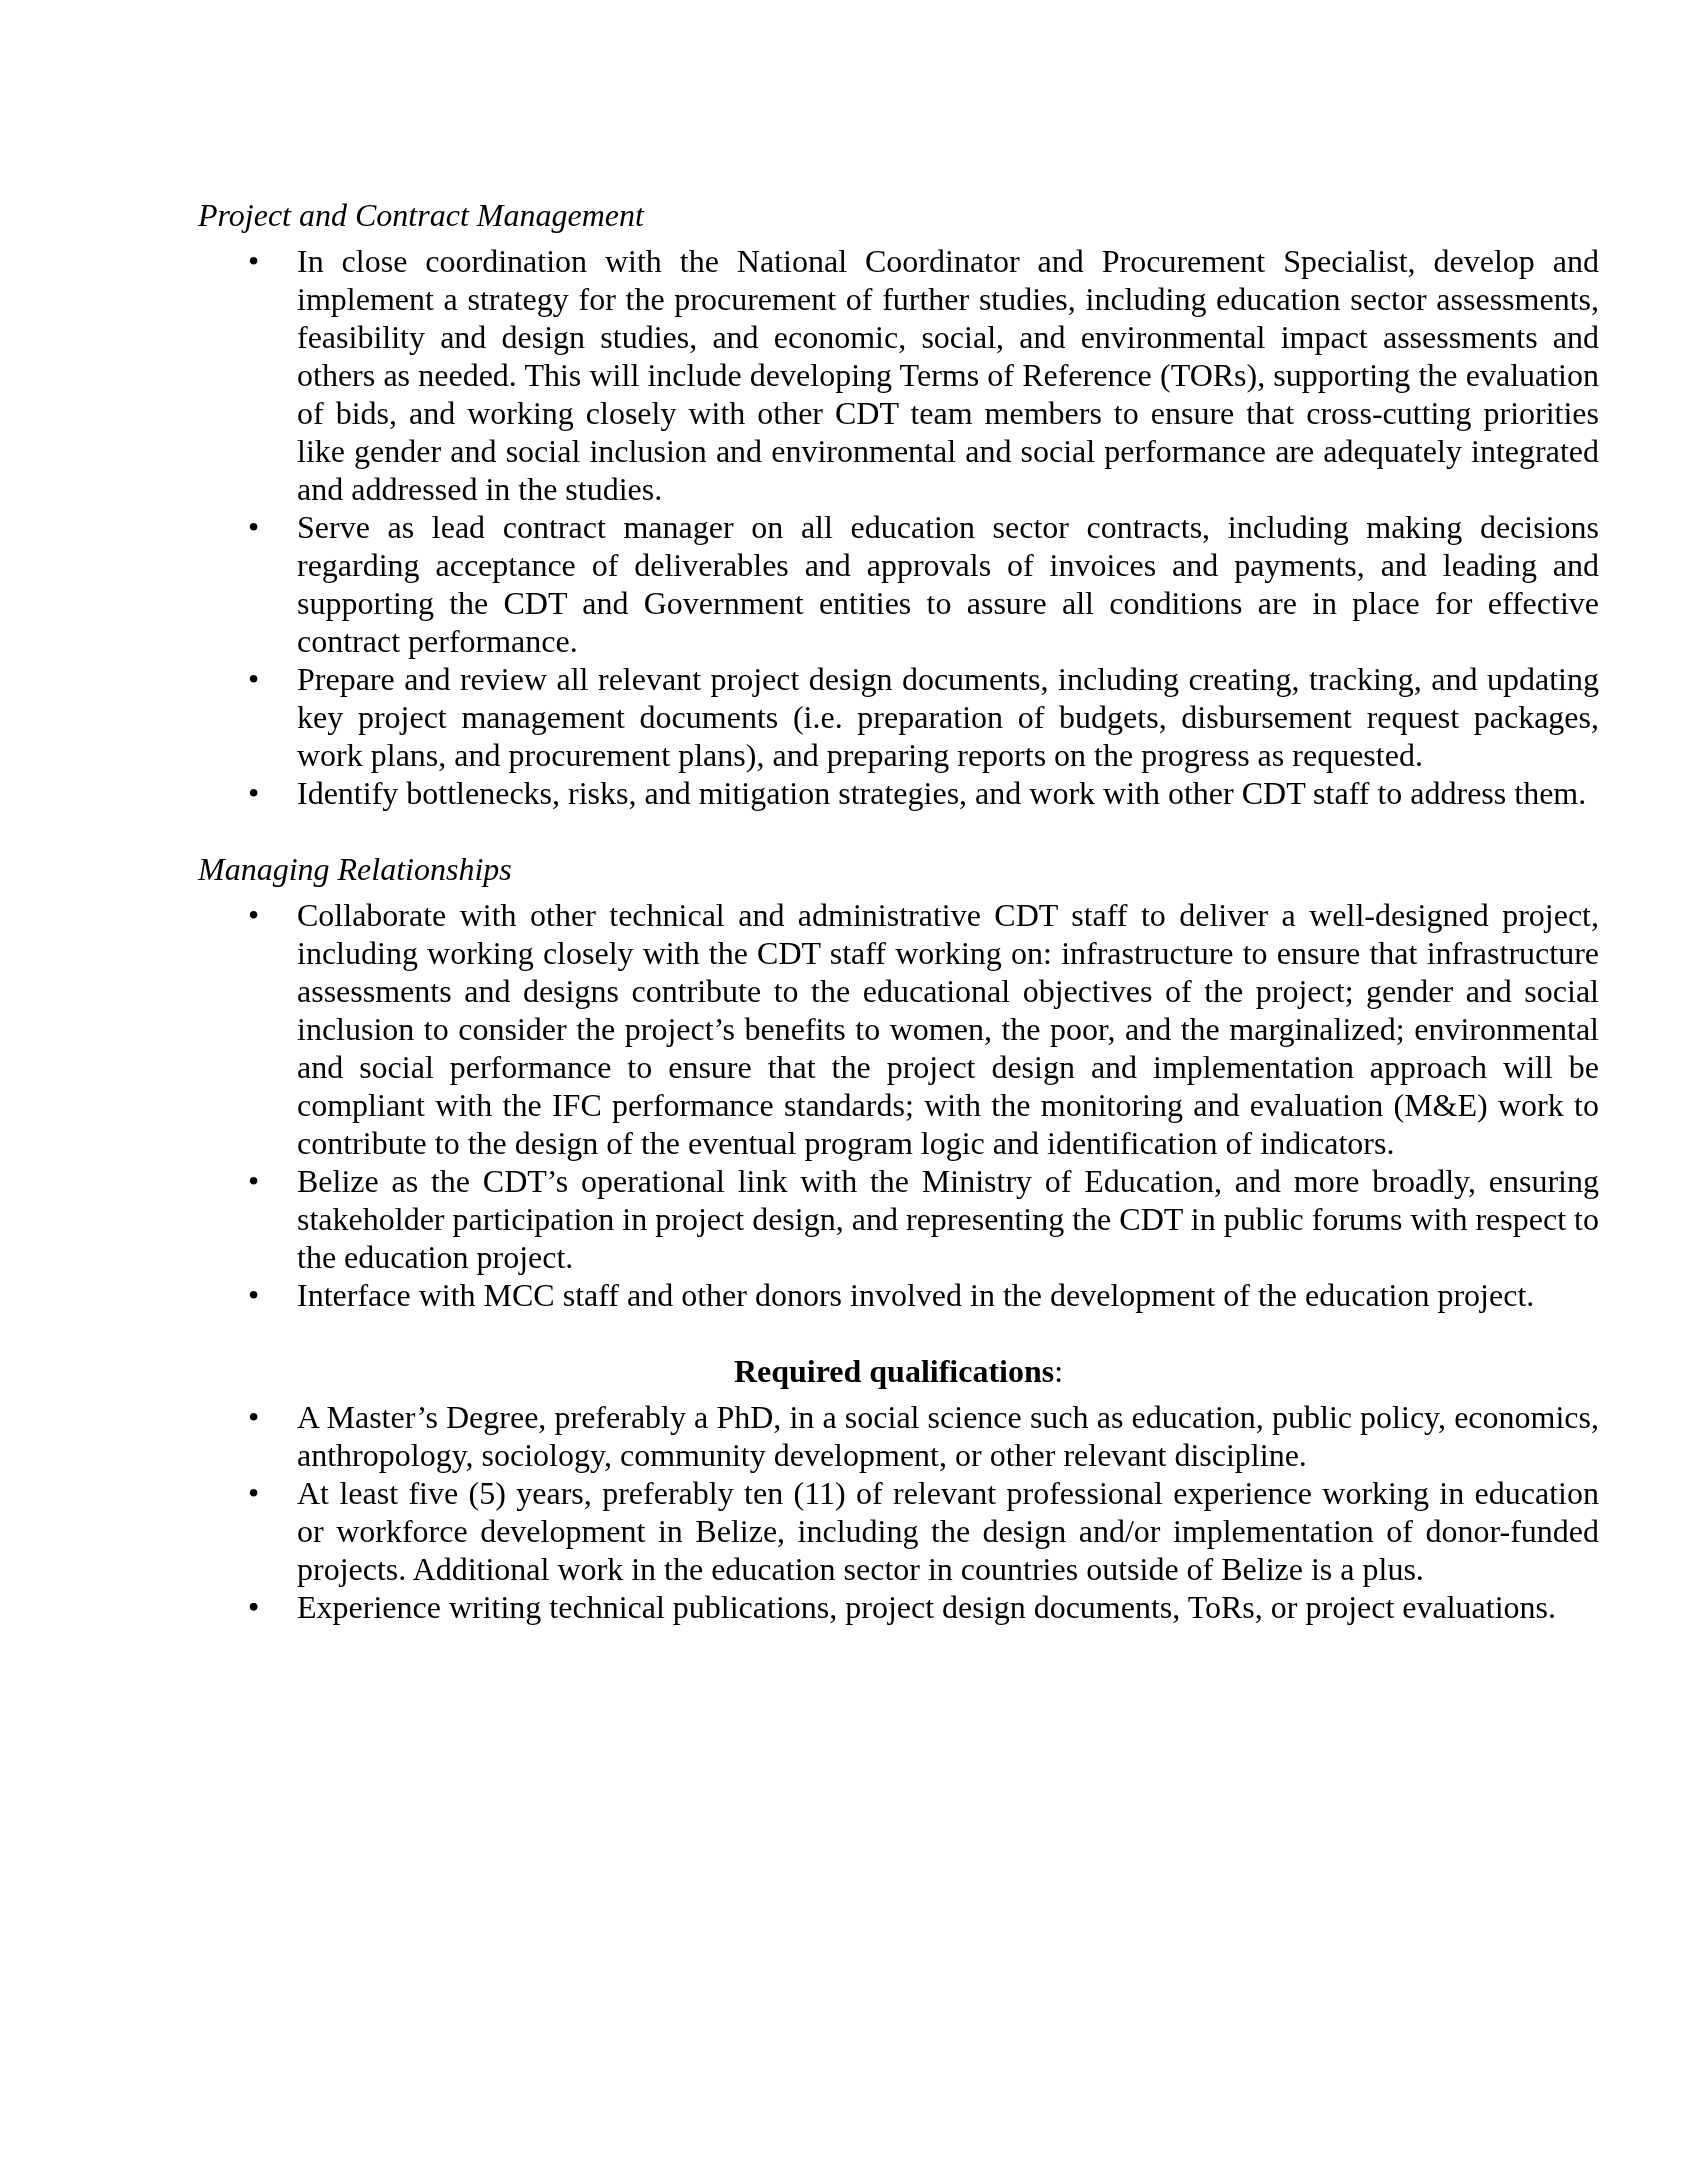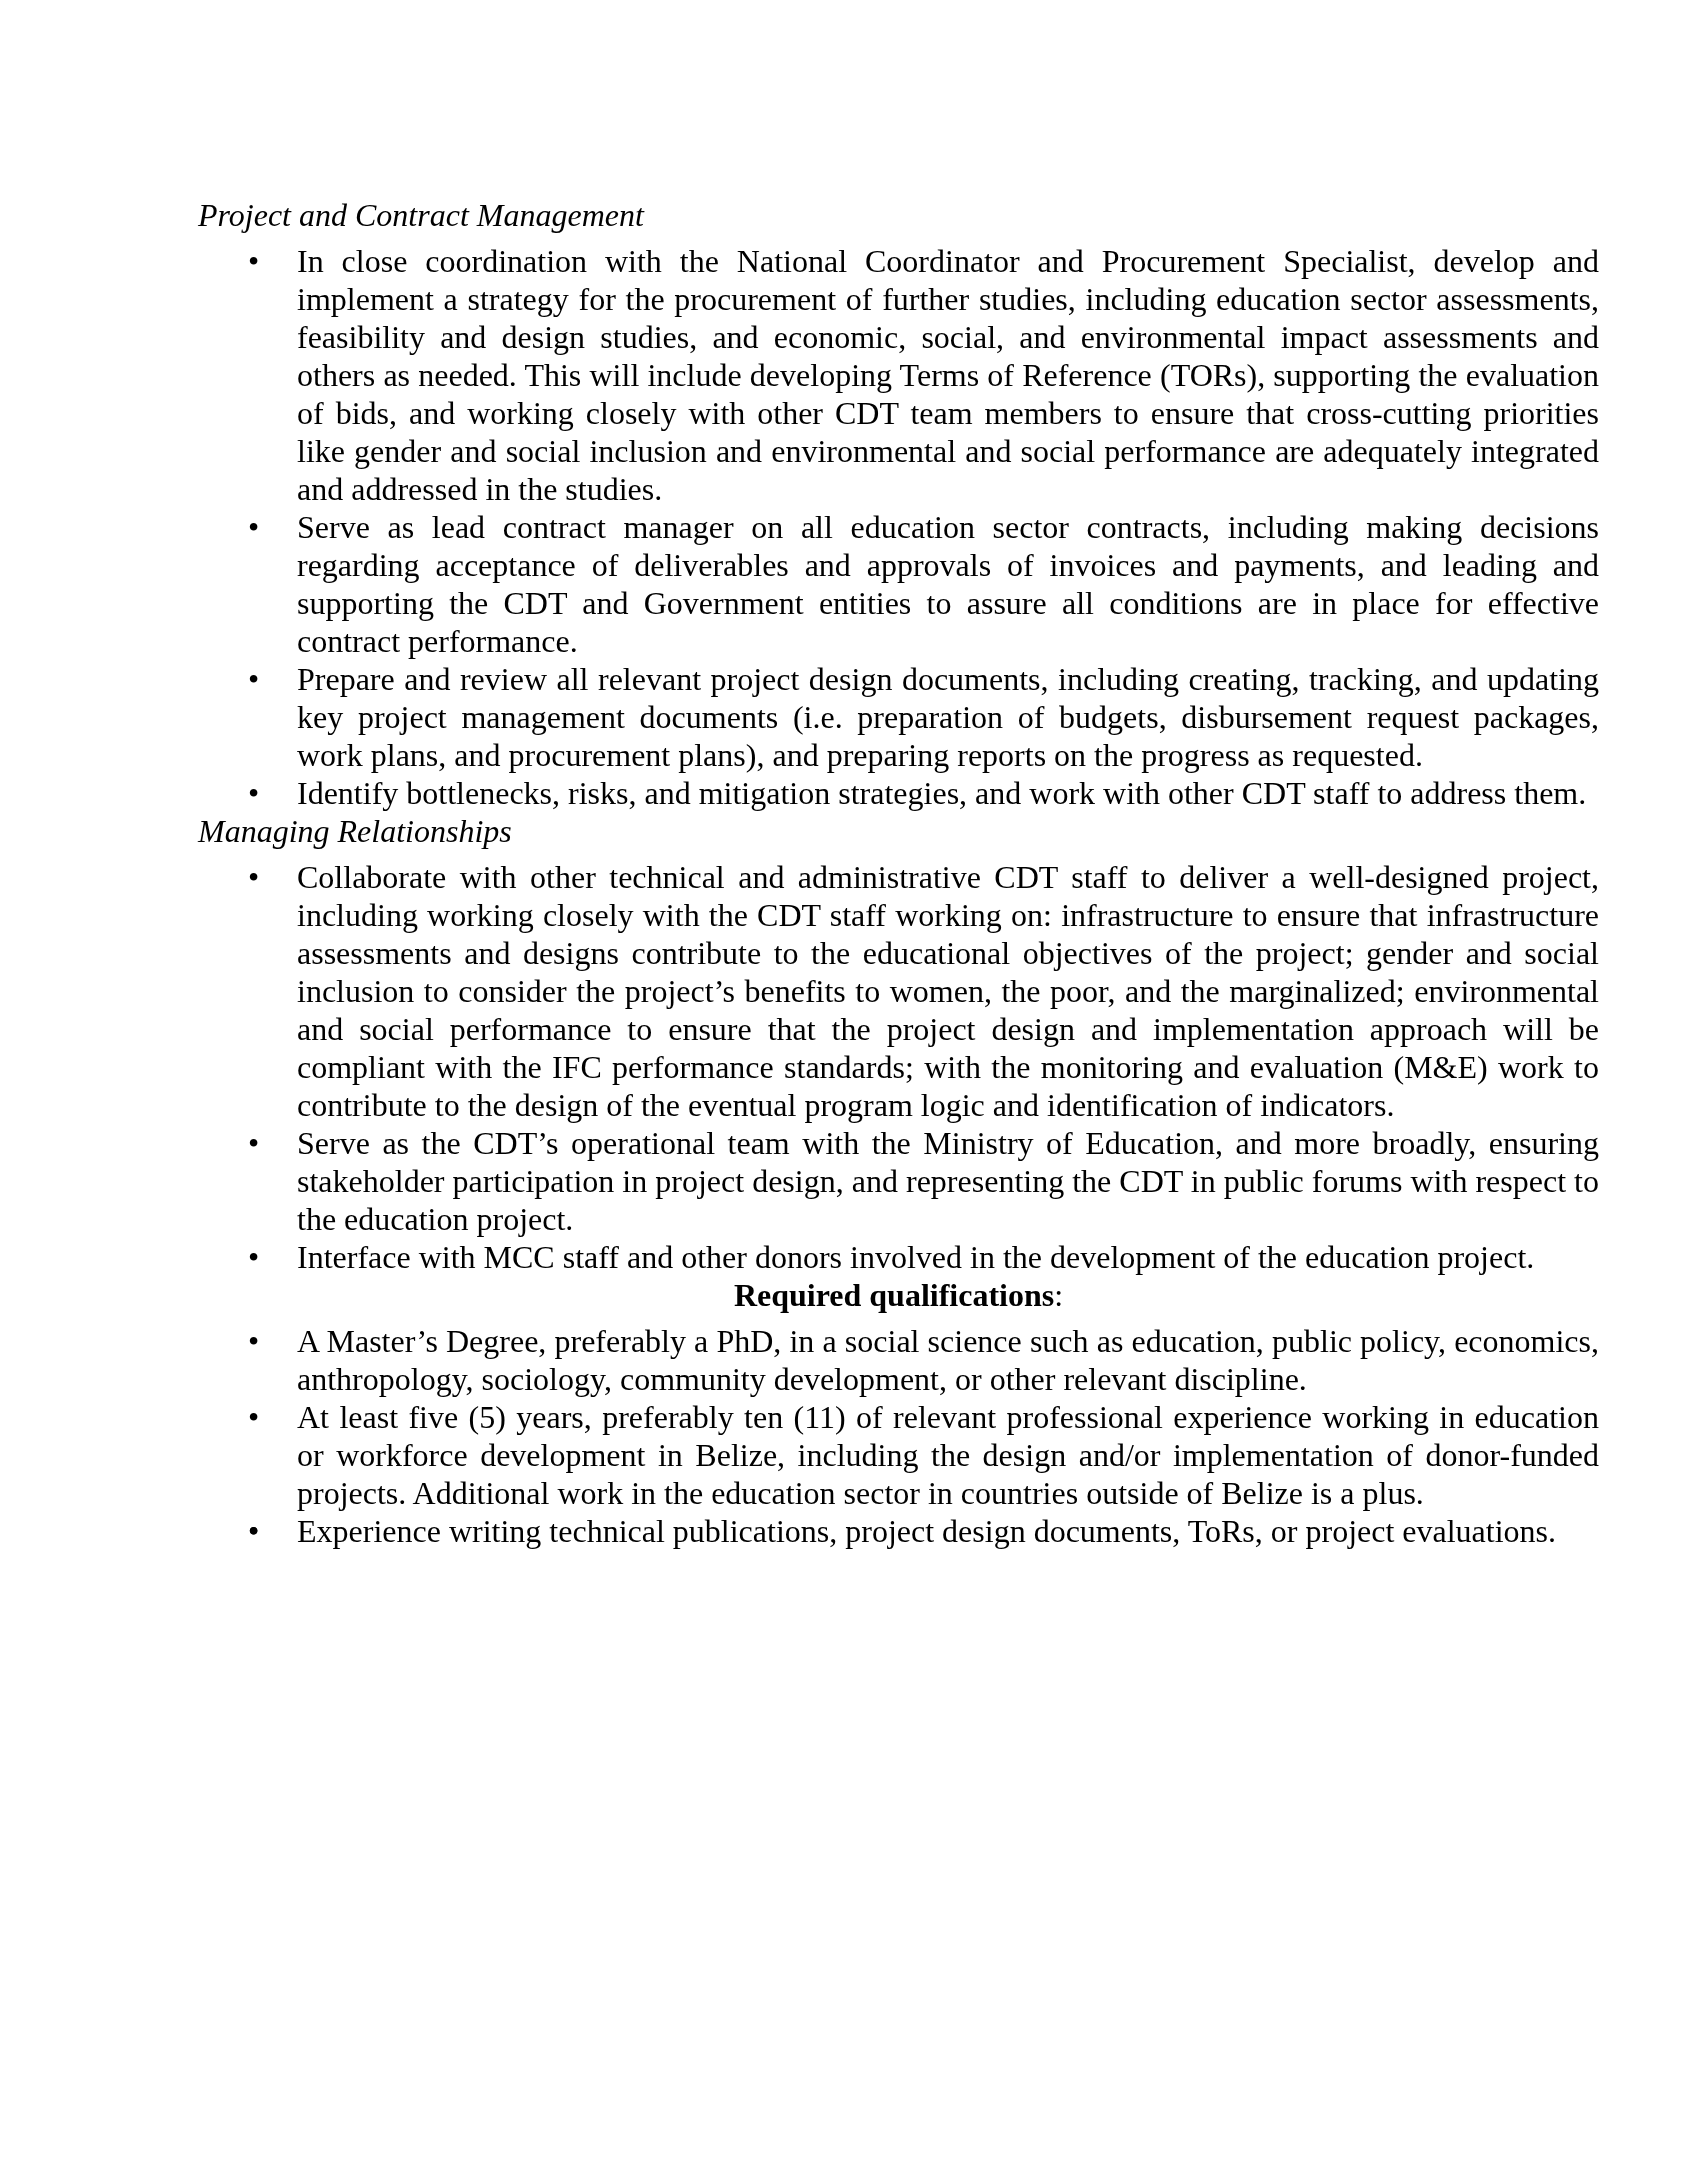--- a/index.html
+++ b/index.html
@@ -23,21 +23,21 @@
   }
   .heading {
     margin: 0;
     font-size: 32px;
     font-weight: normal;
     line-height: 38px;
   }
   .heading.italic { font-style: italic; }
   .heading.bold   { font-weight: bold; text-align: center; }
   .heading .colon { font-weight: normal; }
-  .section-gap { }
+  .section-gap { margin-top: 38px; }
   ul.bullets {
     list-style: none;
     margin: 8px 0 0 0;
     padding: 0;
   }
   ul.bullets li {
     position: relative;
     padding-left: 99px;
     text-align: justify;
     margin: 0;
@@ -78,21 +78,21 @@
 
   <section class="section-gap">
     <h2 class="heading italic">Managing Relationships</h2>
     <ul class="bullets">
       <li>
         <span class="bullet-marker">•</span>
         <span>Collaborate with other technical and administrative CDT staff to deliver a well-designed project,  including working closely with the CDT staff working on: infrastructure to ensure that infrastructure assessments and designs contribute to the educational objectives of the project; gender and social inclusion to consider the project’s benefits to women, the poor, and the marginalized; environmental and social performance to ensure that the project design and implementation approach will be compliant with the IFC performance standards; with the monitoring and evaluation (M&amp;E) work to contribute to the design of the eventual program logic and identification of indicators.</span>
       </li>
       <li>
         <span class="bullet-marker">•</span>
-        <span>Serve as the CDT’s operational team with the Ministry of Education, and more broadly, ensuring stakeholder participation in project design, and representing the CDT in public forums with respect to the education project.</span>
+        <span>Belize as the CDT’s operational link with the Ministry of Education, and more broadly, ensuring stakeholder participation in project design, and representing the CDT in public forums with respect to the education project.</span>
       </li>
       <li>
         <span class="bullet-marker">•</span>
         <span>Interface with MCC staff and other donors involved in the development of the education project.</span>
       </li>
     </ul>
   </section>
 
   <section class="section-gap">
     <h2 class="heading bold"><span>Required qualifications</span><span class="colon">:</span></h2>

